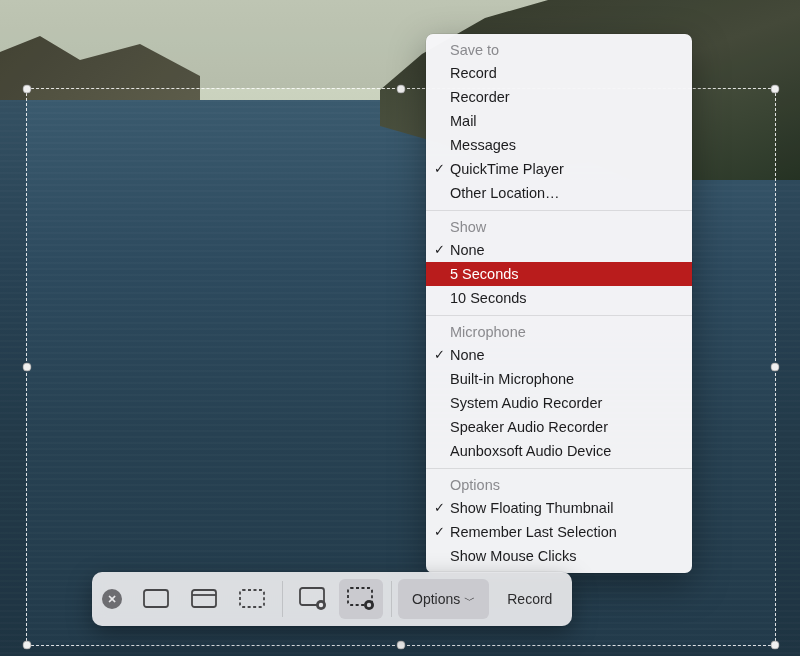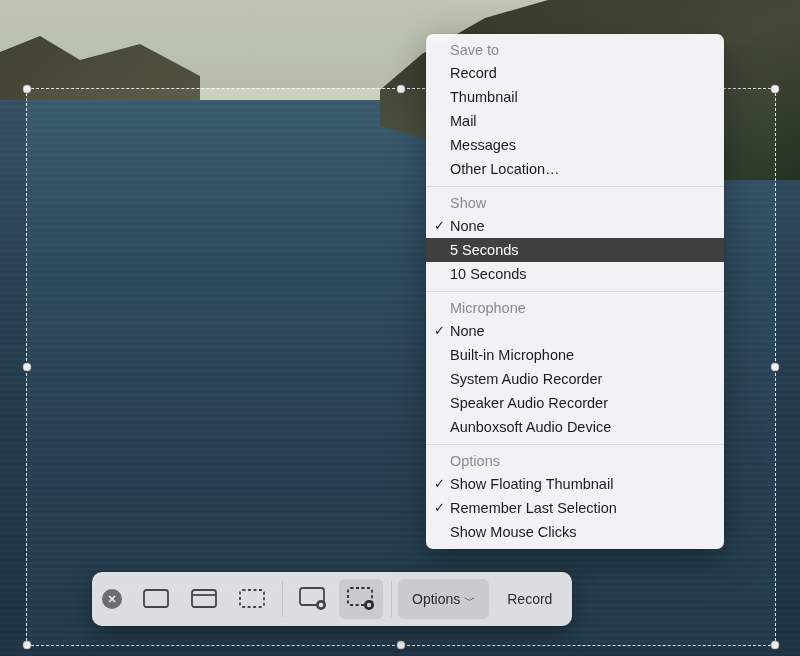--- a/index.html
+++ b/index.html
@@ -92,21 +92,21 @@
       font-size: 14px; color: #2c2c2e;
       border-radius: 6px;
     }
     .tb-text.active { background: rgba(200,200,205,0.9); }
     .tb-record { margin-left: 4px; text-align: right; }
 
     
     .menu {
       position: absolute;
       left: 426px; top: 34px;
-      width: 298px;
+      width: 266px;
       background: rgba(246,246,248,0.98);
       border-radius: 7px;
       box-shadow: 0 12px 36px rgba(0,0,0,0.35), 0 0 0 0.5px rgba(0,0,0,0.12);
       padding: 5px 0;
       font-size: 14.5px;
       color: #1c1c1e;
     }
     .menu-section-header {
       padding: 3px 20px 3px 24px;
       color: #8a8a8e;
@@ -115,21 +115,21 @@
       padding: 2.5px 20px 2.5px 24px;
       position: relative;
       line-height: 19px;
     }
     .menu-item.checked::before {
       content: "✓";
       position: absolute; left: 8px; top: 2px;
       font-size: 13px;
     }
     .menu-item.highlight {
-      background: #404040;
+      background: #b91c1c;
       color: #fff;
     }
     .menu-divider {
       height: 1px; background: rgba(0,0,0,0.10);
       margin: 5px 0;
     }
 
     svg { display:block; }
     .caret { font-size: 11px; position: relative; top:1px; }
   </style>
@@ -148,23 +148,24 @@
   <div class="handle" style="left:0;top:50%"></div>
   <div class="handle" style="left:100%;top:50%"></div>
   <div class="handle" style="left:0;top:100%"></div>
   <div class="handle" style="left:50%;top:100%"></div>
   <div class="handle" style="left:100%;top:100%"></div>
 </div>
 
 <div class="menu" id="menu">
     <div class="menu-section-header">Save to</div>
     <div class="menu-item">Record</div>
-    <div class="menu-item">Thumbnail</div>
+    <div class="menu-item">Recorder</div>
     <div class="menu-item">Mail</div>
     <div class="menu-item">Messages</div>
+    <div class="menu-item checked">QuickTime Player</div>
     <div class="menu-item">Other Location…</div>
     <div class="menu-divider"></div>
     <div class="menu-section-header">Show</div>
     <div class="menu-item checked">None</div>
     <div class="menu-item highlight">5 Seconds</div>
     <div class="menu-item">10 Seconds</div>
     <div class="menu-divider"></div>
     <div class="menu-section-header">Microphone</div>
     <div class="menu-item checked">None</div>
     <div class="menu-item">Built-in Microphone</div>

